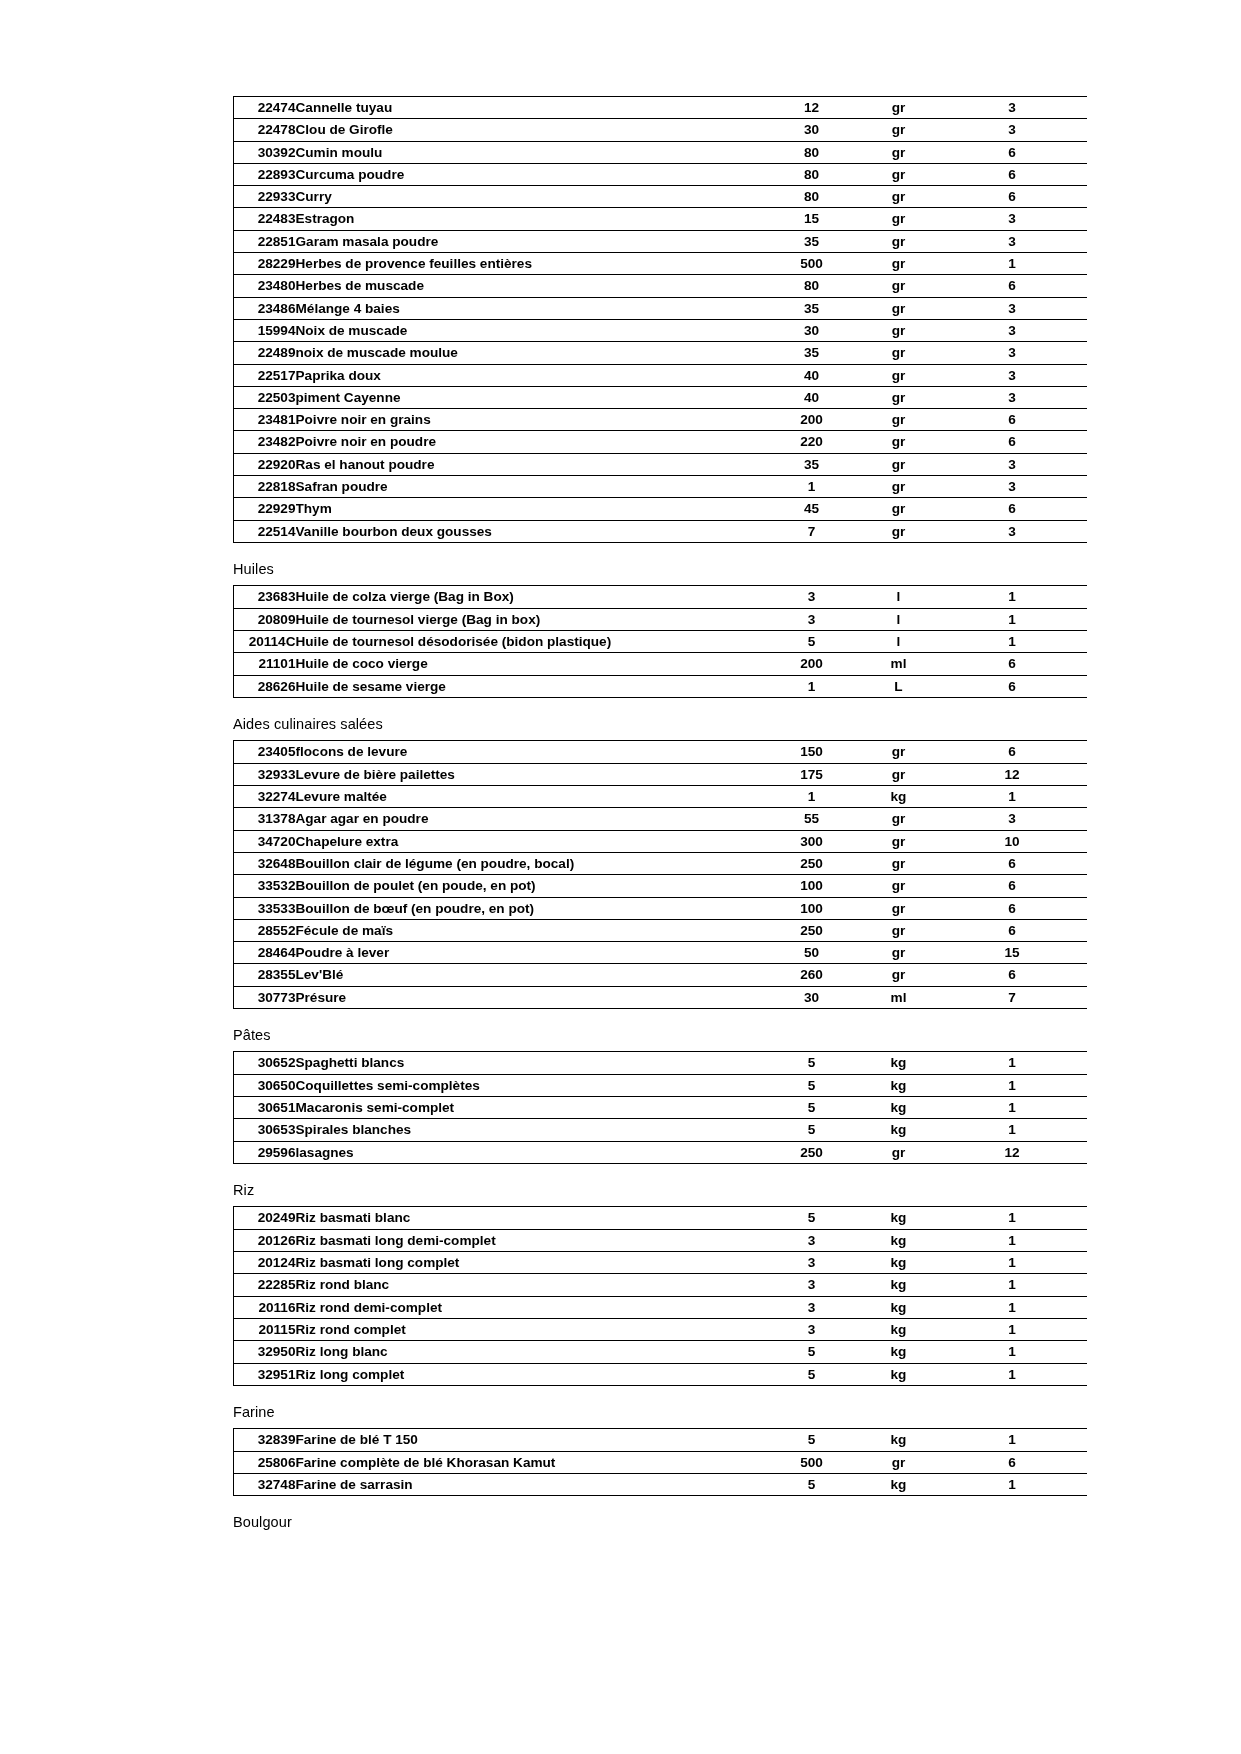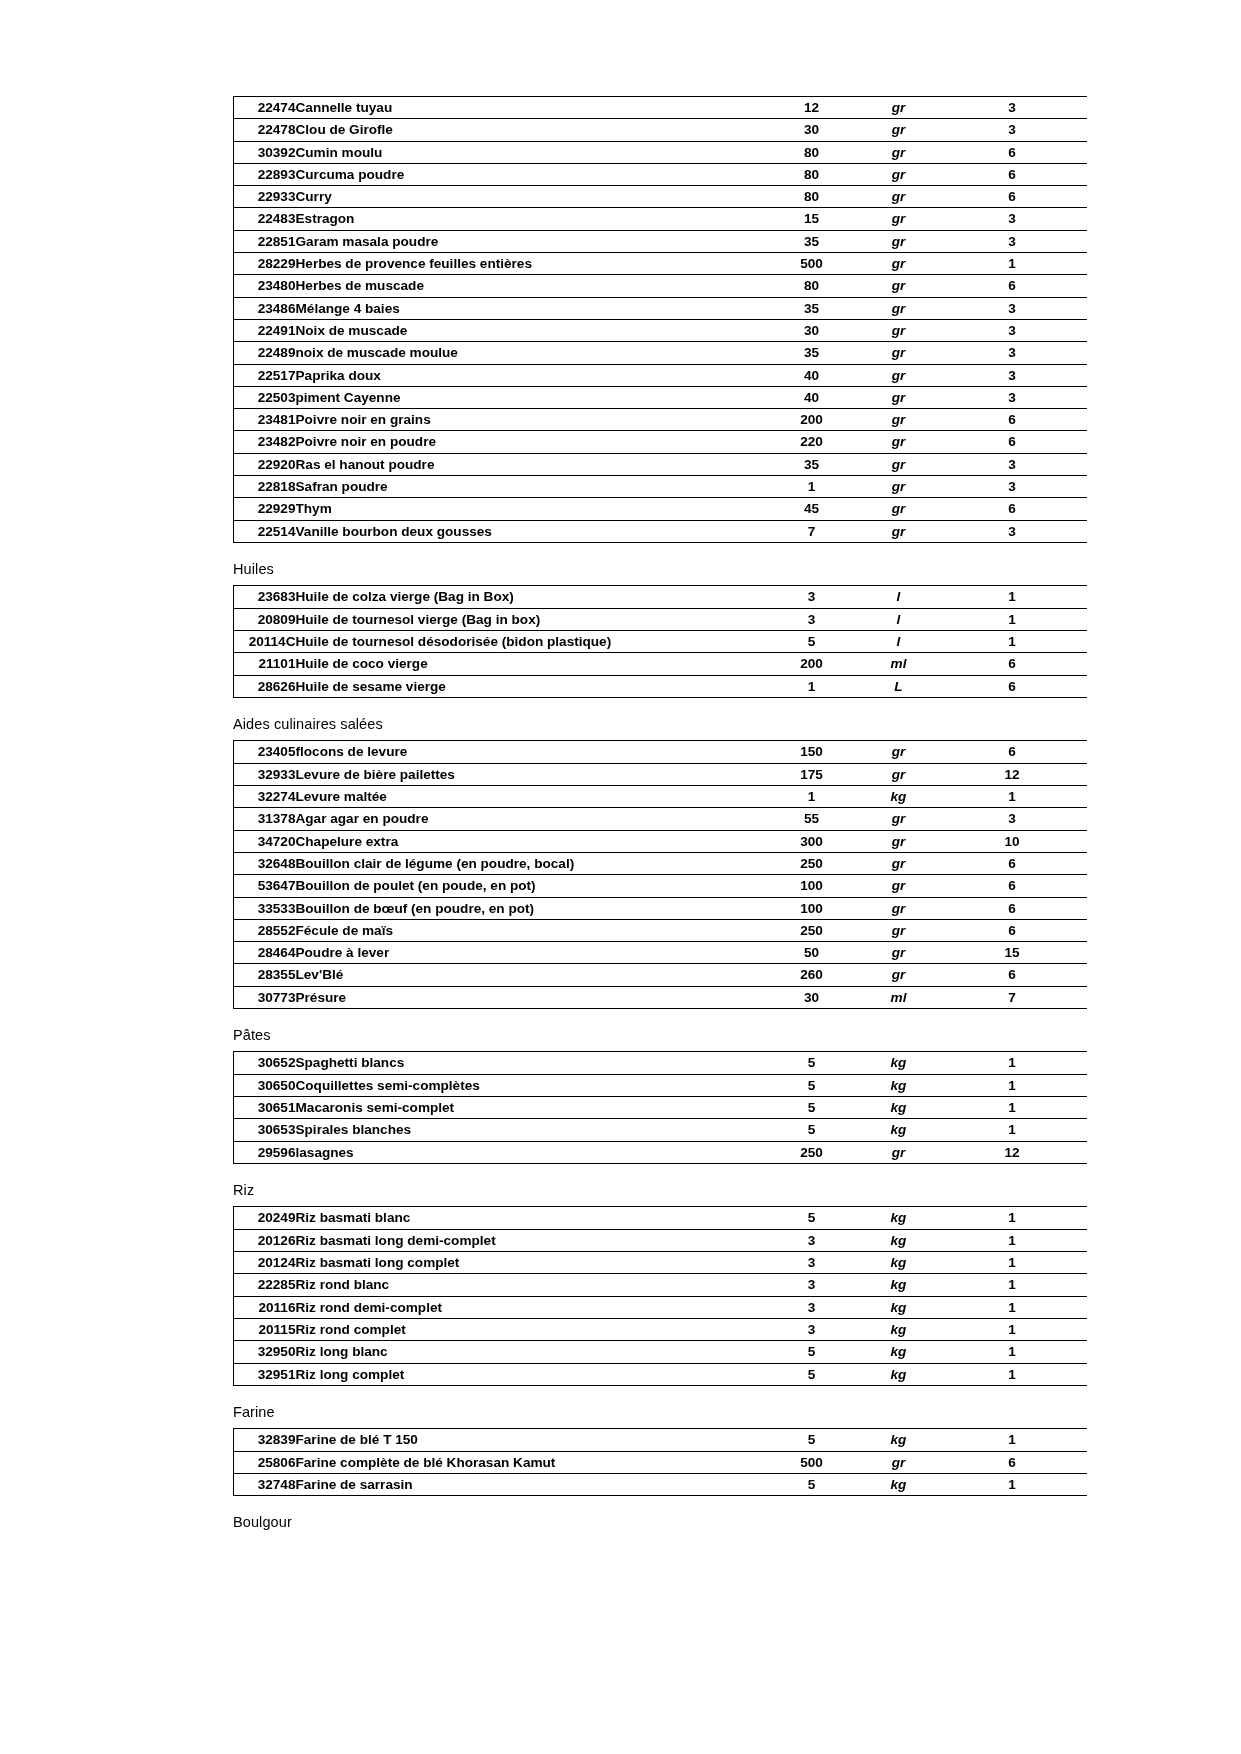--- a/index.html
+++ b/index.html
@@ -64,21 +64,21 @@
   td.ref {
     text-align: right;
     padding-right: 5px;
     border-left: 1.6px solid #000;
   }
   td.name {
     text-align: left;
     padding-left: 0px;
   }
   td.qty  { text-align: center; }
-  td.unit { text-align: center; font-style: italic; }
+  td.unit { text-align: center; }
   td.pack {
     text-align: center;
     border-right: 0;
   }
 
   
   .gap-after-table { height: 19px; }
   .gap-after-heading { height: 9px; }
 </style>
 </head>
@@ -159,21 +159,21 @@
             <td class="pack">6</td>
           </tr>
           <tr>
             <td class="ref">23486</td>
             <td class="name">Mélange 4 baies</td>
             <td class="qty">35</td>
             <td class="unit">gr</td>
             <td class="pack">3</td>
           </tr>
           <tr>
-            <td class="ref">22491</td>
+            <td class="ref">15994</td>
             <td class="name">Noix de muscade</td>
             <td class="qty">30</td>
             <td class="unit">gr</td>
             <td class="pack">3</td>
           </tr>
           <tr>
             <td class="ref">22489</td>
             <td class="name">noix de muscade moulue</td>
             <td class="qty">35</td>
             <td class="unit">gr</td>
@@ -334,21 +334,21 @@
             <td class="pack">10</td>
           </tr>
           <tr>
             <td class="ref">32648</td>
             <td class="name">Bouillon clair de légume (en poudre, bocal)</td>
             <td class="qty">250</td>
             <td class="unit">gr</td>
             <td class="pack">6</td>
           </tr>
           <tr>
-            <td class="ref">53647</td>
+            <td class="ref">33532</td>
             <td class="name">Bouillon de poulet (en poude, en pot)</td>
             <td class="qty">100</td>
             <td class="unit">gr</td>
             <td class="pack">6</td>
           </tr>
           <tr>
             <td class="ref">33533</td>
             <td class="name">Bouillon de bœuf (en poudre, en pot)</td>
             <td class="qty">100</td>
             <td class="unit">gr</td>

